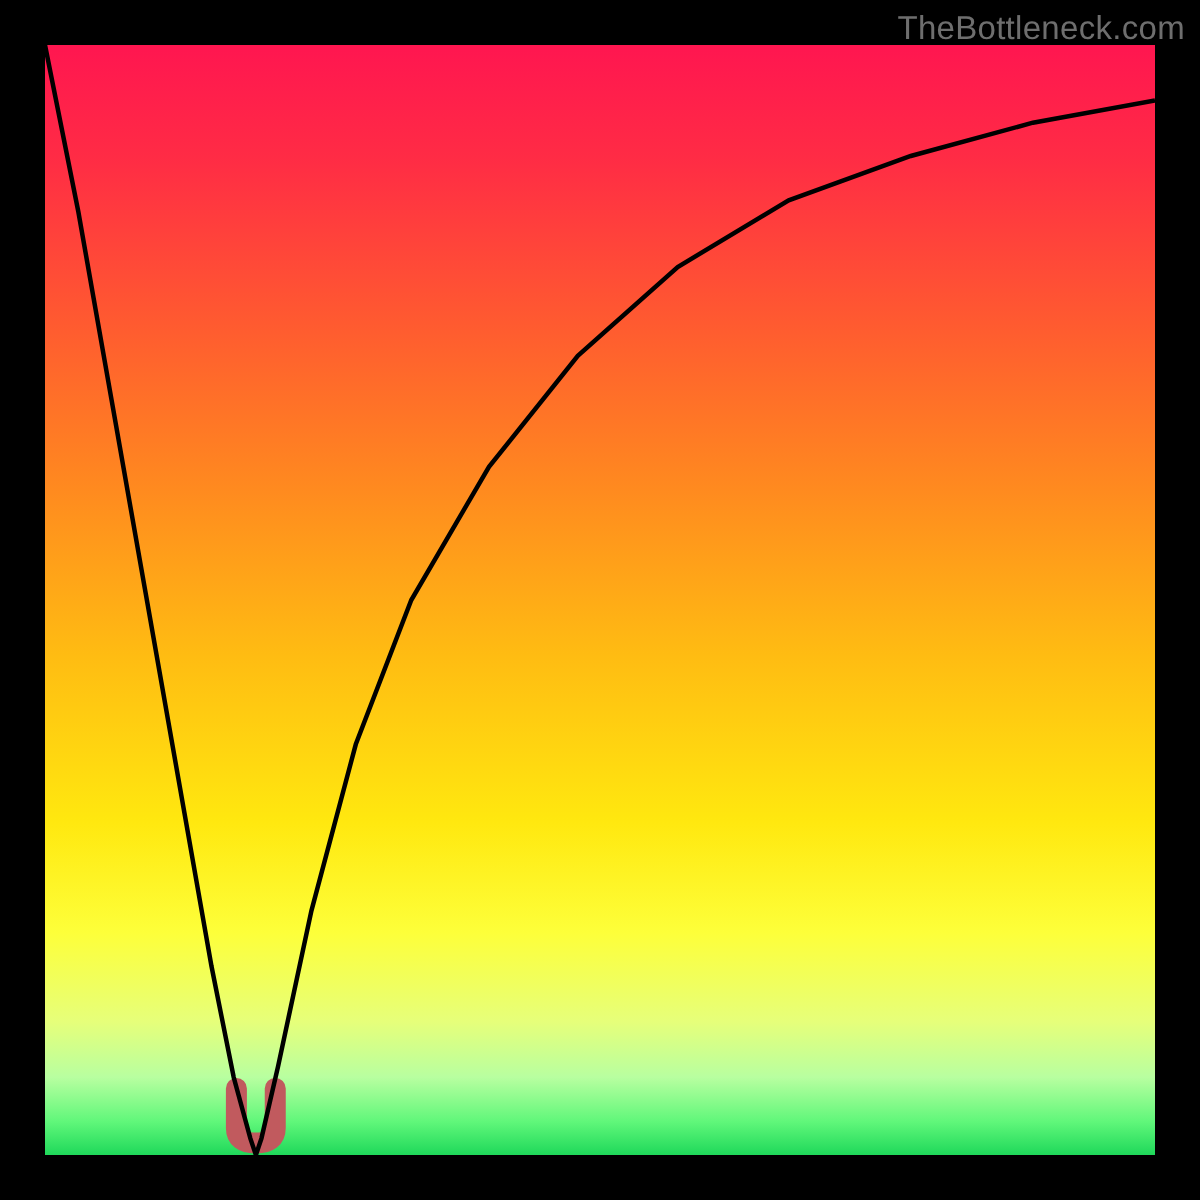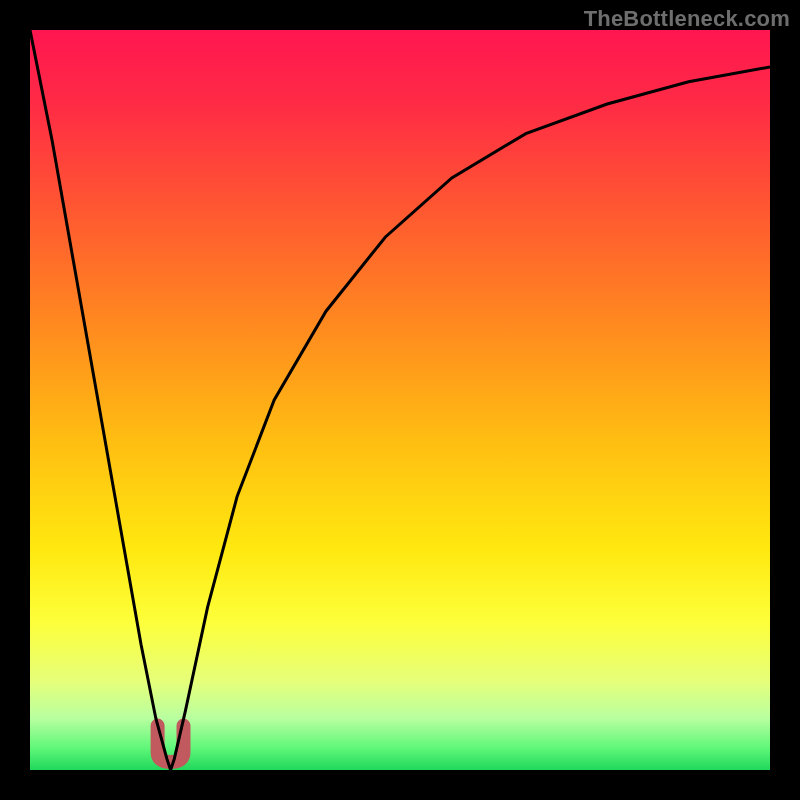--- a/index.html
+++ b/index.html
@@ -31,21 +31,21 @@
     height: 100%;
   }
   .watermark {
     position: absolute;
     top: 6px;
     right: 10px;
     font-family: Arial, Helvetica, sans-serif;
     font-size: 22px;
     color: #6e6e6e;
     letter-spacing: 0.2px;
-    font-weight: 700;
+    font-weight: 400;
   }
   .dip-marker {
     fill: none;
     stroke-linecap: round;
   }
 </style>
 </head>
 <body>
 
 <div class="frame">

